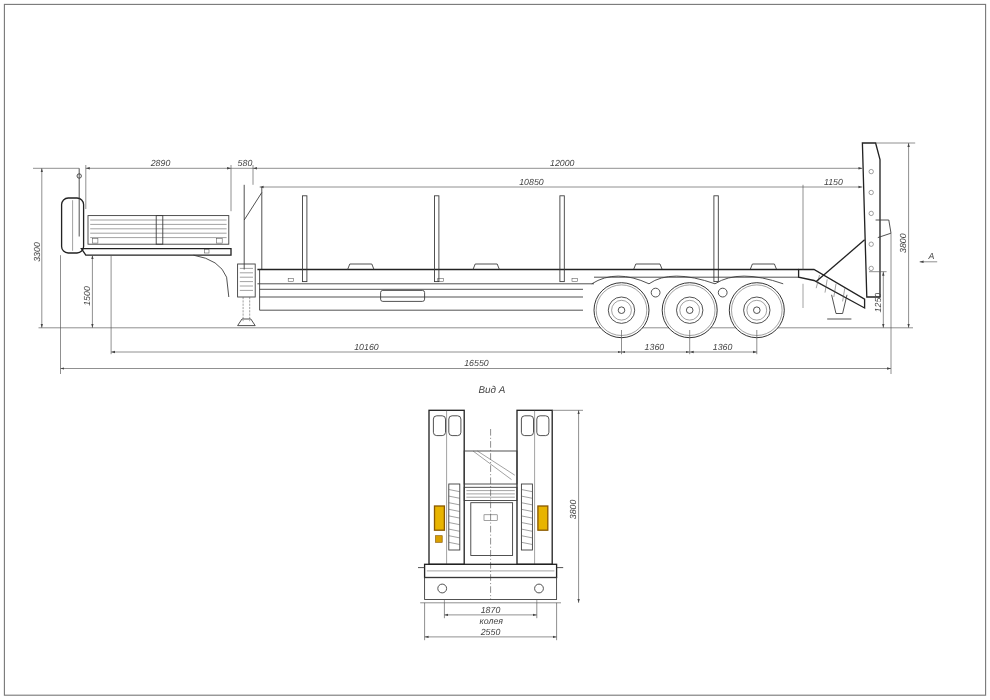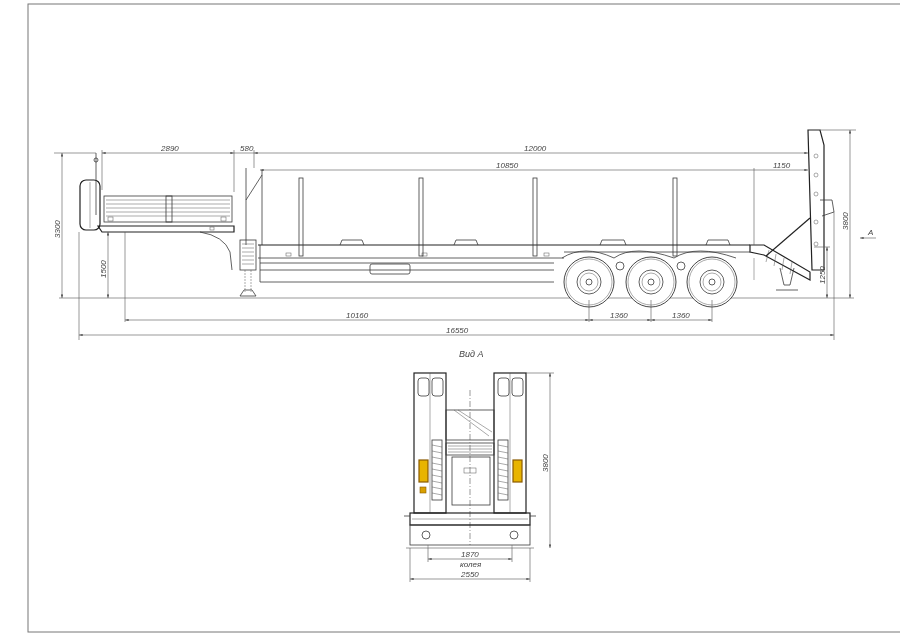--- a/index.html
+++ b/index.html
@@ -1,17 +1,17 @@
 <!DOCTYPE html>
 <html><head>
 <meta charset="utf-8">
 <style>
   html,body{margin:0;padding:0;background:#ffffff;}
   body{width:900px;height:636px;position:relative;overflow:hidden;font-family:"Liberation Sans",sans-serif;}
-  #sheet{position:absolute;left:0;top:0;width:782px;height:636px;padding-left:24px;}
+  #sheet{position:absolute;left:0;top:0;width:782px;height:636px;}
   svg text{font-family:"Liberation Sans",sans-serif;font-style:italic;fill:#444;}
   .dim{font-size:8px;}
   .ttl{font-size:9px;}
   .ln{stroke:#3a3a3a;stroke-width:0.8;fill:none;}
   .th{stroke:#222;stroke-width:1.2;fill:none;}
   .tn{stroke:#555;stroke-width:0.5;fill:none;}
   .dl{stroke:#555;stroke-width:0.6;fill:none;}
   .wh{stroke:#333;stroke-width:0.9;fill:#fff;}
 </style>
 </head>

